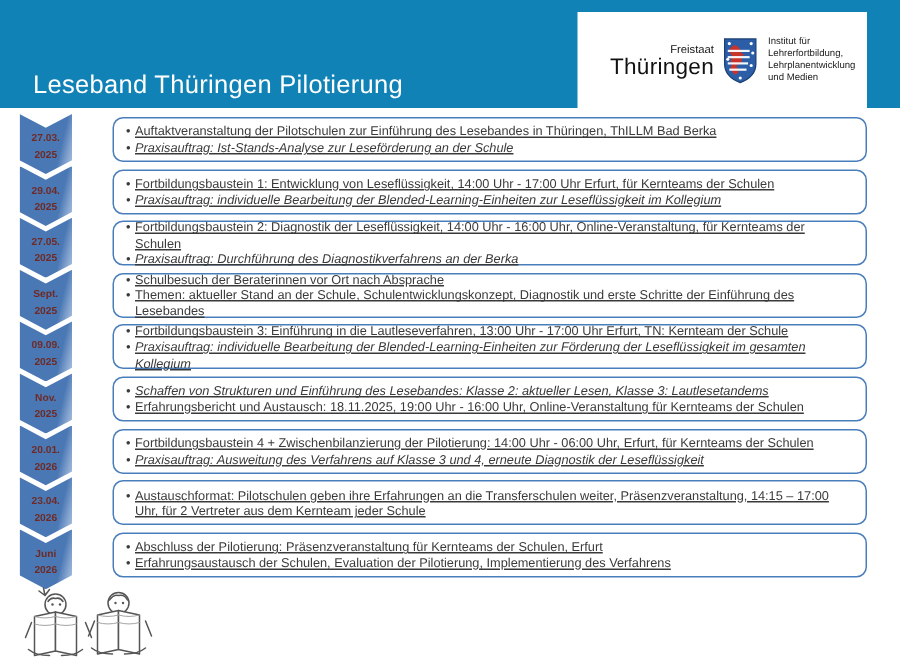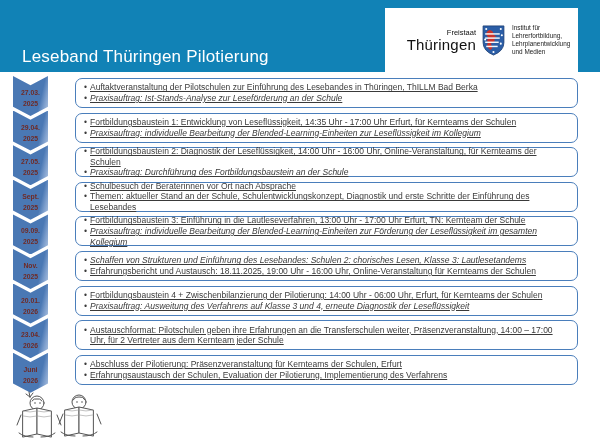--- a/index.html
+++ b/index.html
@@ -111,42 +111,42 @@
   </div>
 
   <div class="row">
     <div class="chev">
       <span class="d1">29.04.</span>
       <span class="d2">2025</span>
     </div>
     <div class="box">
       <div class="li">
           <span class="dot">•</span>
-          <span class="tx">Fortbildungsbaustein 1: Entwicklung von Leseflüssigkeit,  14:35 Uhr - 17:00 Uhr Erfurt,  für Kernteams der Schulen</span>
+          <span class="tx">Fortbildungsbaustein 1: Entwicklung von Leseflüssigkeit,  14:00 Uhr - 17:00 Uhr Erfurt,  für Kernteams der Schulen</span>
         </div>
       <div class="li it">
           <span class="dot">•</span>
           <span class="tx">Praxisauftrag: individuelle Bearbeitung der Blended-Learning-Einheiten zur Leseflüssigkeit im Kollegium</span>
         </div>
     </div>
   </div>
 
   <div class="row">
     <div class="chev">
       <span class="d1">27.05.</span>
       <span class="d2">2025</span>
     </div>
     <div class="box">
       <div class="li">
           <span class="dot">•</span>
           <span class="tx">Fortbildungsbaustein 2: Diagnostik der Leseflüssigkeit, 14:00 Uhr - 16:00 Uhr, Online-Veranstaltung, für Kernteams der Schulen</span>
         </div>
       <div class="li it">
           <span class="dot">•</span>
-          <span class="tx">Praxisauftrag: Durchführung des Fortbildungsbaustein an der Schule</span>
+          <span class="tx">Praxisauftrag: Durchführung des Diagnostikverfahrens an der Berka</span>
         </div>
     </div>
   </div>
 
   <div class="row">
     <div class="chev">
       <span class="d1">Sept.</span>
       <span class="d2">2025</span>
     </div>
     <div class="box">
@@ -179,21 +179,21 @@
   </div>
 
   <div class="row">
     <div class="chev">
       <span class="d1">Nov.</span>
       <span class="d2">2025</span>
     </div>
     <div class="box">
       <div class="li it">
           <span class="dot">•</span>
-          <span class="tx">Schaffen von Strukturen und Einführung des Lesebandes: Schulen 2: chorisches Lesen, Klasse 3: Lautlesetandems</span>
+          <span class="tx">Schaffen von Strukturen und Einführung des Lesebandes: Klasse 2: aktueller Lesen, Klasse 3: Lautlesetandems</span>
         </div>
       <div class="li">
           <span class="dot">•</span>
           <span class="tx">Erfahrungsbericht und Austausch: 18.11.2025, 19:00 Uhr - 16:00 Uhr, Online-Veranstaltung für Kernteams der Schulen</span>
         </div>
     </div>
   </div>
 
   <div class="row">
     <div class="chev">
@@ -213,21 +213,21 @@
   </div>
 
   <div class="row">
     <div class="chev">
       <span class="d1">23.04.</span>
       <span class="d2">2026</span>
     </div>
     <div class="box">
       <div class="li">
           <span class="dot">•</span>
-          <span class="tx">Austauschformat: Pilotschulen geben ihre Erfahrungen an die Transferschulen weiter, Präsenzveranstaltung, 14:00 – 17:00 Uhr, für 2 Vertreter aus dem Kernteam jeder Schule</span>
+          <span class="tx">Austauschformat: Pilotschulen geben ihre Erfahrungen an die Transferschulen weiter, Präsenzveranstaltung, 14:15 – 17:00 Uhr, für 2 Vertreter aus dem Kernteam jeder Schule</span>
         </div>
     </div>
   </div>
 
   <div class="row">
     <div class="chev">
       <span class="d1">Juni</span>
       <span class="d2">2026</span>
     </div>
     <div class="box">

